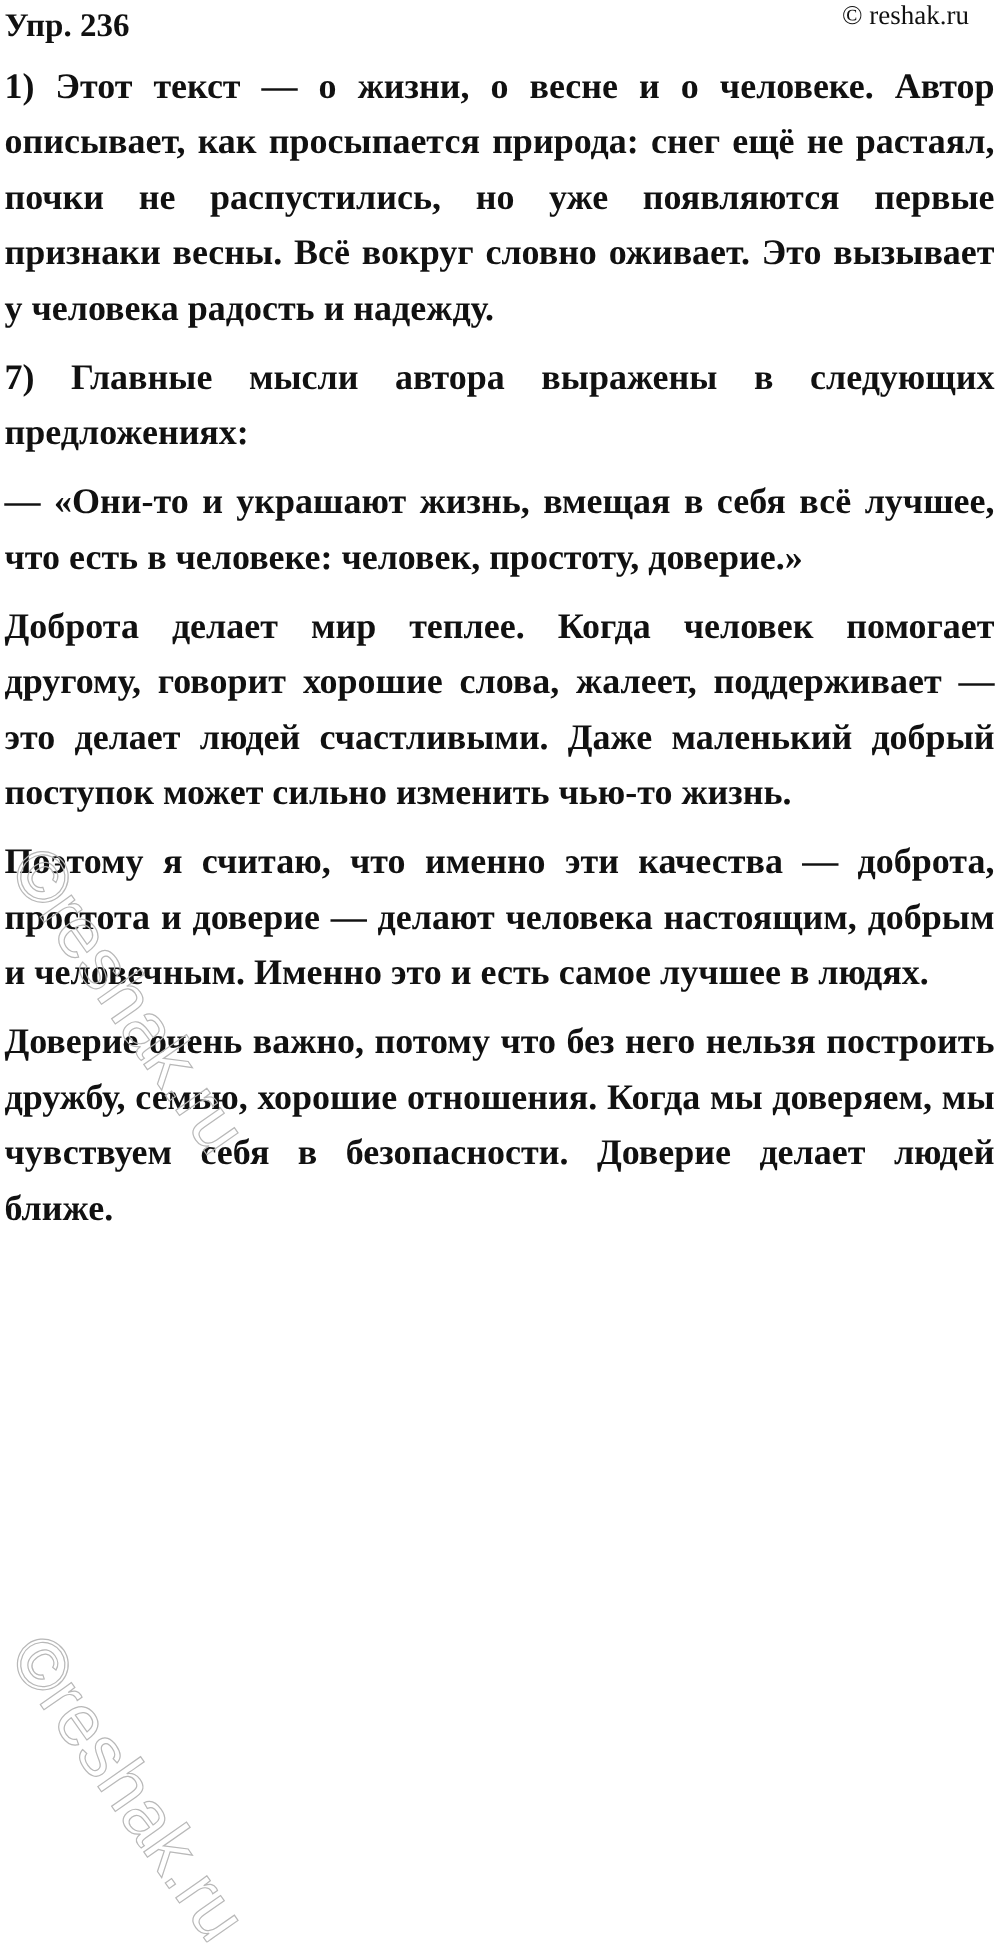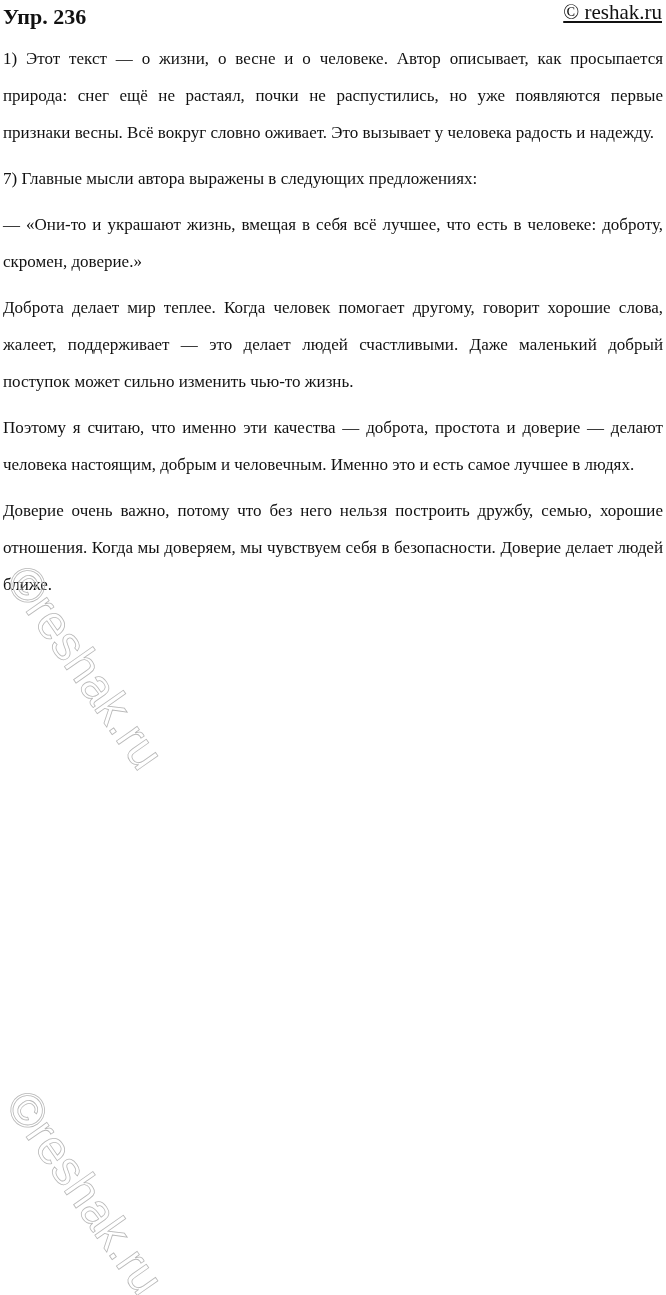--- a/index.html
+++ b/index.html
@@ -1,38 +1,38 @@
 <!DOCTYPE html>
 <html><head>
 <meta charset="utf-8">
 <style>
   html, body { margin: 0; padding: 0; background: #ffffff; }
   body { width: 666px; height: 1295px; position: relative; overflow: hidden;
          font-family: "Liberation Serif", serif; color: #111; }
   .header { position: absolute; top: 0; left: 0; right: 0; height: 36px; }
   .title { position: absolute; left: 3px; top: 4px; font-weight: bold; font-size: 22px; }
-  .copyright { position: absolute; right: 4px; top: 0px; font-size: 21px; text-decoration: underline; }
+  .copyright { position: absolute; right: 20px; top: 0px; font-size: 18px; }
   .content { position: absolute; left: 3px; top: 40px; width: 660px; }
-  .para { font-size: 17px; line-height: 37px; text-align: justify; margin: 0 0 9px 0; }
+  .para { font-size: 24px; line-height: 37px; text-align: justify; margin: 0 0 9px 0; font-weight: bold; }
   .watermark { position: absolute; color: transparent; -webkit-text-stroke: 0.8px #b8b8b8;
                font-family: "Liberation Sans", sans-serif; font-size: 48px;
                transform: rotate(55deg); transform-origin: left top; white-space: nowrap;
                pointer-events: none; }
 </style>
 </head>
 <body>
 
 <div class="header">
   <span class="title">Упр. 236</span>
   <span class="copyright">© reshak.ru</span>
 </div>
 
 <div class="content">
   <p class="para">1) Этот текст — о жизни, о весне и о человеке. Автор описывает, как просыпается природа: снег ещё не растаял, почки не распустились, но уже появляются первые признаки весны. Всё вокруг словно оживает. Это вызывает у человека радость и надежду.</p>
   <p class="para">7) Главные мысли автора выражены в следующих предложениях:</p>
-  <p class="para">— «Они-то и украшают жизнь, вмещая в себя всё лучшее, что есть в человеке: доброту, скромен, доверие.»</p>
+  <p class="para">— «Они-то и украшают жизнь, вмещая в себя всё лучшее, что есть в человеке: человек, простоту, доверие.»</p>
   <p class="para">Доброта делает мир теплее. Когда человек помогает другому, говорит хорошие слова, жалеет, поддерживает — это делает людей счастливыми. Даже маленький добрый поступок может сильно изменить чью-то жизнь.</p>
   <p class="para">Поэтому я считаю, что именно эти качества — доброта, простота и доверие — делают человека настоящим, добрым и человечным. Именно это и есть самое лучшее в людях.</p>
   <p class="para">Доверие очень важно, потому что без него нельзя построить дружбу, семью, хорошие отношения. Когда мы доверяем, мы чувствуем себя в безопасности. Доверие делает людей ближе.</p>
 </div>
 
 <div class="watermark" style="left:40px; top:555px;">©reshak.ru</div>
 <div class="watermark" style="left:40px; top:1080px;">©reshak.ru</div>
 
 </body></html>

